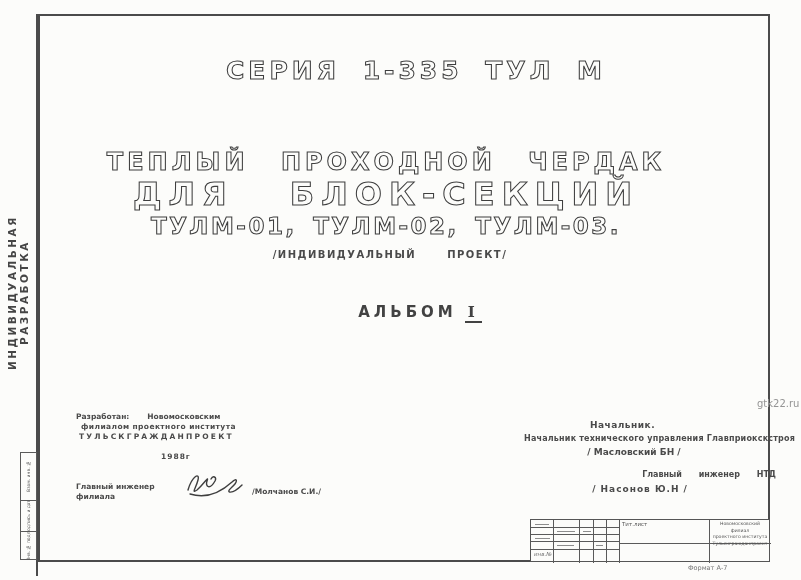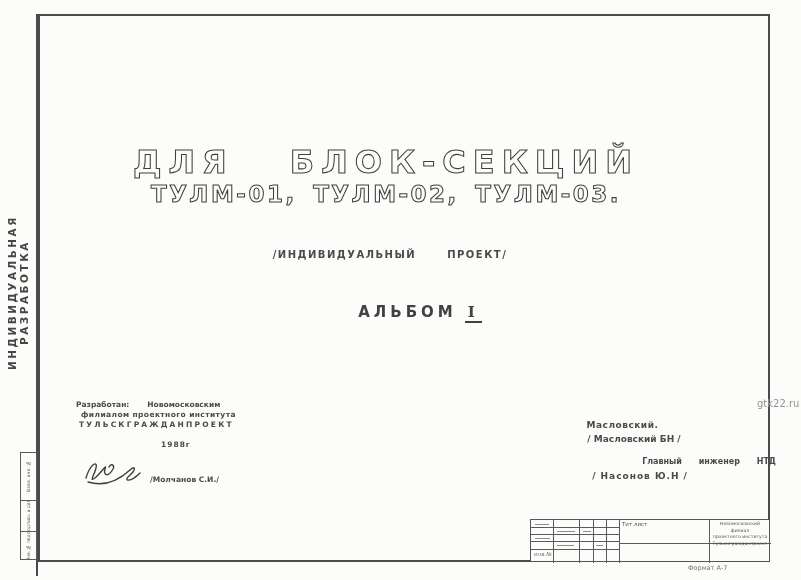--- a/index.html
+++ b/index.html
@@ -48,21 +48,21 @@
   .subtitle { position:absolute; left:38px; top:249px; width:732px; text-align:center;
               transform:translateX(-14px);
               font-size:10px; font-weight:bold; letter-spacing:1.5px; word-spacing:26px; color:#4a4a4a; }
   .album { position:absolute; left:38px; top:303px; width:732px; text-align:center;
            transform:translateX(16px);
            font-size:15px; font-weight:bold; letter-spacing:4px; color:#424242; }
   .album .numeral { font-family:"DejaVu Serif", serif; border-bottom:2px solid #424242;
                     padding:0 3px; margin-left:8px; }
 
   
-  .dev { position:absolute; left:76px; top:400px; width:250px; font-size:7.5px;
+  .dev { position:absolute; left:76px; top:412px; width:250px; font-size:7.5px;
          font-weight:bold; color:#4a4a4a; line-height:10px; }
   .dev .row1 { display:flex; gap:18px; }
   .dev .indent { padding-left:5px; letter-spacing:0.4px; }
   .dev .org3 { padding-left:3px; letter-spacing:2.2px; }
   .dev .year { padding-left:85px; letter-spacing:1px; margin-top:10px; }
   .dev .sigrow { position:relative; margin-top:12px; display:flex; align-items:center; }
   .dev .role { width:102px; }
   .sig { position:relative; top:-6px; margin:0 4px; }
   .dev .sname { white-space:nowrap; }
 
@@ -106,53 +106,57 @@
       <span>Взам. инв. №</span>
     </div>
     <div class="edge-cell ec2">
       <span>Подпись и дата</span>
     </div>
     <div class="edge-cell ec3">
       <span>Инв. № подл.</span>
     </div>
   </div>
 
+  <div class="series big">СЕРИЯ 1-335 ТУЛ М</div>
 
   <div class="main-title">
+    <div class="l1 big">ТЕПЛЫЙ ПРОХОДНОЙ ЧЕРДАК</div>
     <div class="l2 big">ДЛЯ БЛОК-СЕКЦИЙ</div>
     <div class="l3 big">ТУЛМ-01, ТУЛМ-02, ТУЛМ-03.</div>
   </div>
 
   <div class="subtitle">/ИНДИВИДУАЛЬНЫЙ ПРОЕКТ/</div>
 
   <div class="album">
     <span>АЛЬБОМ</span><span class="numeral">I</span>
   </div>
 
   <div class="dev">
     <div class="row1">
       <span>Разработан:</span>
       <span>Новомосковским</span>
     </div>
     <div class="indent">филиалом проектного института</div>
     <div class="org3">ТУЛЬСКГРАЖДАНПРОЕКТ</div>
     <div class="year">1988г</div>
     <div class="sigrow">
+      <span class="role">Главный инженер филиала</span>
       <span class="sig">
         <svg width="66" height="32" viewBox="0 0 66 32">
           <path d="M6 22 C10 8 18 4 16 12 C14 20 9 26 15 22 C23 15 27 7 25 13 C23 19 28 22 33 13 C35 9 31 7 29 11
                    M8 26 C24 31 38 25 50 14 C55 9 57 13 49 20 C43 25 50 27 60 17" fill="none" stroke="#3f3f3f" stroke-width="1.4" stroke-linecap="round"></path>
         </svg>
       </span>
       <span class="sname">/Молчанов С.И./</span>
     </div>
   </div>
 
   <div class="appr">
-    <div class="atitle">Масловский.</div>
+    <div class="atitle">Начальник.</div>
+    <div class="arole1">Начальник технического управления Главприокскстроя</div>
     <div class="aname1">/ Масловский БН /</div>
     <div class="arole2">Главный инженер НТД</div>
     <div class="aname2">/ Насонов Ю.Н /</div>
   </div>
 
   <div class="stamp">
 
     <div class="vline" style="left:22px; height:43px;"></div>
     <div class="vline" style="left:48px; height:43px;"></div>
     <div class="vline" style="left:62px; height:43px;"></div>

